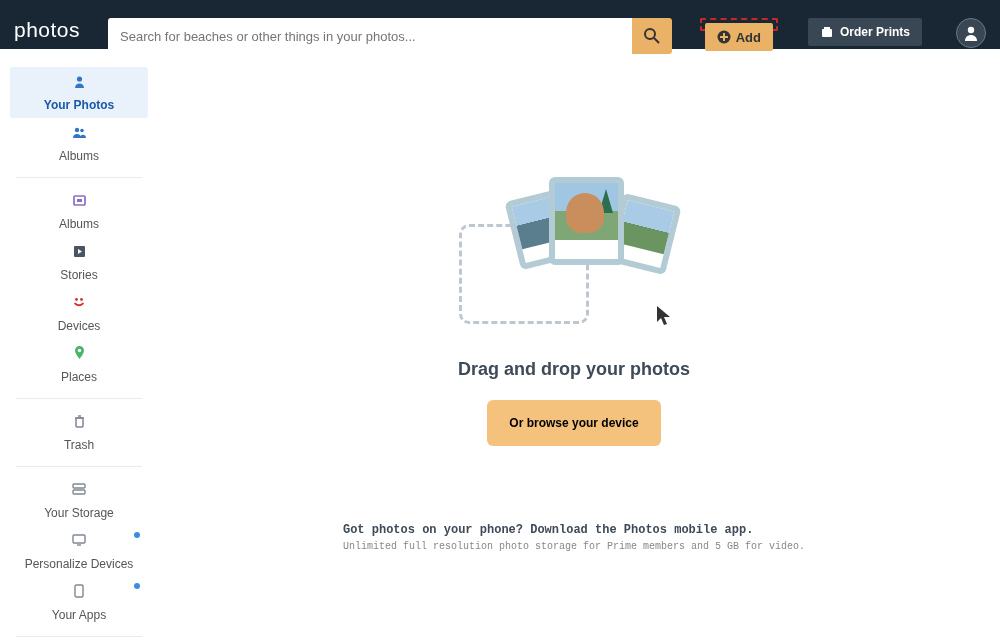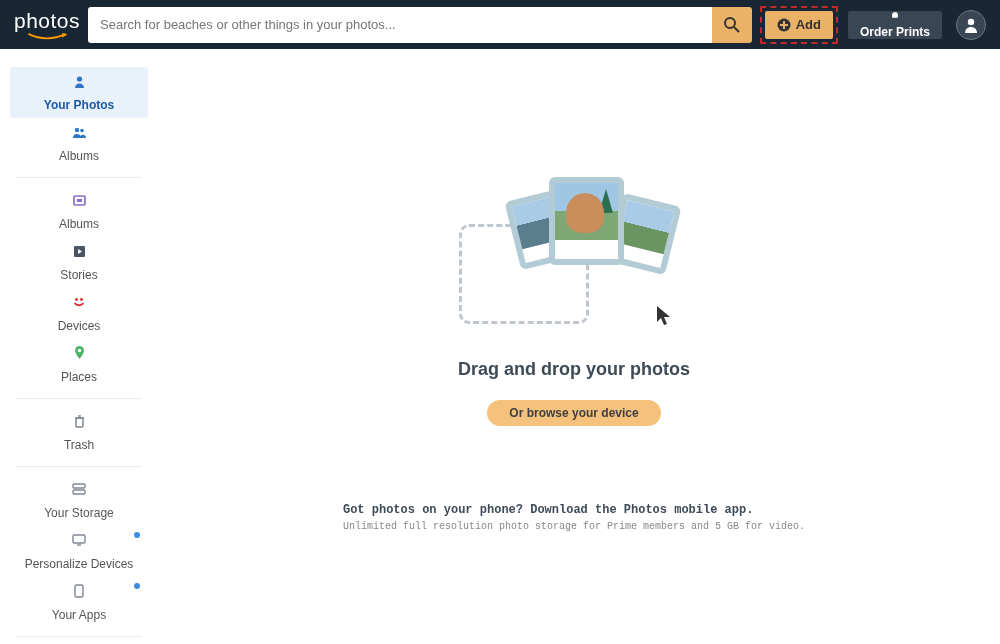--- a/index.html
+++ b/index.html
@@ -1,31 +1,31 @@
 <!DOCTYPE html>
 <html><head>
 <meta charset="utf-8">
 <style>
   * { margin: 0; padding: 0; box-sizing: border-box; }
   body { font-family: Arial, Helvetica, sans-serif; font-size: 13px; color: #333; background: #fff; width: 1000px; }
   
   
-  .header { background: #192734; height: 49px; display: flex; align-items: center; padding: 18px 14px; }
+  .header { background: #192734; height: 49px; display: flex; padding: 18px 14px; gap: 20px; }
   .logo { color: #fff; display: flex; flex-direction: column; align-items: center; margin-right: 8px; }
   .logo-text { font-size: 21px; font-weight: 500; letter-spacing: 0.5px; }
   .logo-smile { width: 46px; height: 8px; }
   
   .search-wrap { flex: 1; display: flex; height: 36px; }
   .search-input { flex: 1; border: none; outline: none; padding: 0 12px; font-size: 13px; color: #888; border-radius: 3px 0 0 3px; background: #fff; }
   .search-btn { width: 40px; background: #eab267; border: none; border-radius: 0 3px 3px 0; cursor: pointer; display: flex; align-items: center; justify-content: center; }
   
   .highlight-box { border: 2px dashed #c62828; padding: 3px; margin-left: 8px; border-radius: 2px; }
   .add-btn { background: #eab267; border: none; height: 28px; padding: 0 12px; border-radius: 2px; font-size: 13px; font-weight: 700; color: #333; display: flex; align-items: center; gap: 5px; cursor: pointer; }
   
-  .order-btn { background: #394755; border: none; height: 28px; padding: 0 12px; border-radius: 2px; color: #fff; font-size: 12px; font-weight: 600; display: flex; align-items: center; gap: 6px; margin-left: 10px; cursor: pointer; flex-direction: column; }
+  .order-btn { background: #394755; border: none; height: 28px; padding: 0 12px; border-radius: 2px; color: #fff; font-size: 12px; font-weight: 600; display: flex; align-items: center; gap: 6px; margin-left: 10px; cursor: pointer; }
   
   .avatar { width: 30px; height: 30px; border-radius: 50%; background: #394755; margin-left: 14px; display: flex; align-items: center; justify-content: center; cursor: pointer; border: 1px solid #687886; }
   
   
   .content { display: flex; }
   
   
   .sidebar { width: 148px; padding-top: 18px; padding-left: 10px; }
   .nav-list { list-style: none; }
   .nav-item { display: flex; align-items: center; padding: 6px 8px; font-size: 12px; color: #555; cursor: pointer; border-radius: 3px; gap: 9px; position: relative; flex-direction: column; }
@@ -43,21 +43,21 @@
   .photo-1 .img { width: 100%; height: 75%; background: linear-gradient(#a9cbe6 45%, #5b7e8f 45%); }
   .photo-2 { width: 75px; height: 88px; left: 95px; top: 8px; z-index: 5; }
   .photo-2 .img { width: 100%; height: 75%; background: linear-gradient(#9fc7e3 50%, #7fa776 50%); position: relative; }
   .dog { position: absolute; left: 18%; top: 18%; width: 60%; height: 70%; background: #c98e5c; border-radius: 50% 50% 40% 40%; }
   .tree { position: absolute; right: 8%; top: 10%; width: 0; height: 0; border-left: 7px solid transparent; border-right: 7px solid transparent; border-bottom: 24px solid #2d6e4e; }
   .photo-3 { width: 60px; height: 70px; left: 160px; top: 30px; transform: rotate(14deg); }
   .photo-3 .img { width: 100%; height: 75%; background: linear-gradient(#a9cbe6 50%, #6b9560 50%); }
   .cursor-ptr { position: absolute; right: 20px; bottom: 12px; }
   
   .main-title { font-size: 18px; font-weight: 700; color: #3e4a57; margin-bottom: 20px; }
-  .browse-btn { background: #f4c27c; border: none; padding: 6px 22px; border-radius: 13px; font-size: 12px; font-weight: 700; color: #404040; cursor: pointer; }
+  .browse-btn { background: #f4c27c; border: none; padding: 16px 22px; border-radius: 6px; font-size: 12px; font-weight: 700; color: #000000; cursor: pointer; }
   
   .footer { text-align: left; margin-top: 77px; font-family: Liberation Mono, monospace; }
   .footer-title { font-size: 12px; font-weight: 700; color: #3e4a57; margin-bottom: 4px; }
   .footer-sub { font-size: 10px; color: #888; }
 </style>
 </head>
 <body>
 
 <div class="header">
   <div class="logo">

